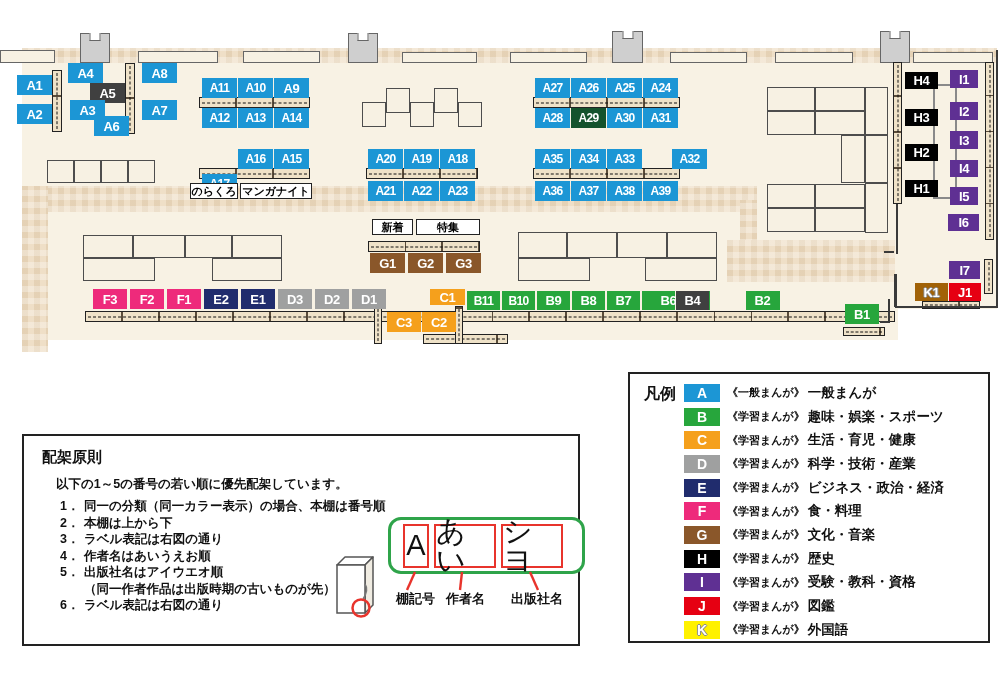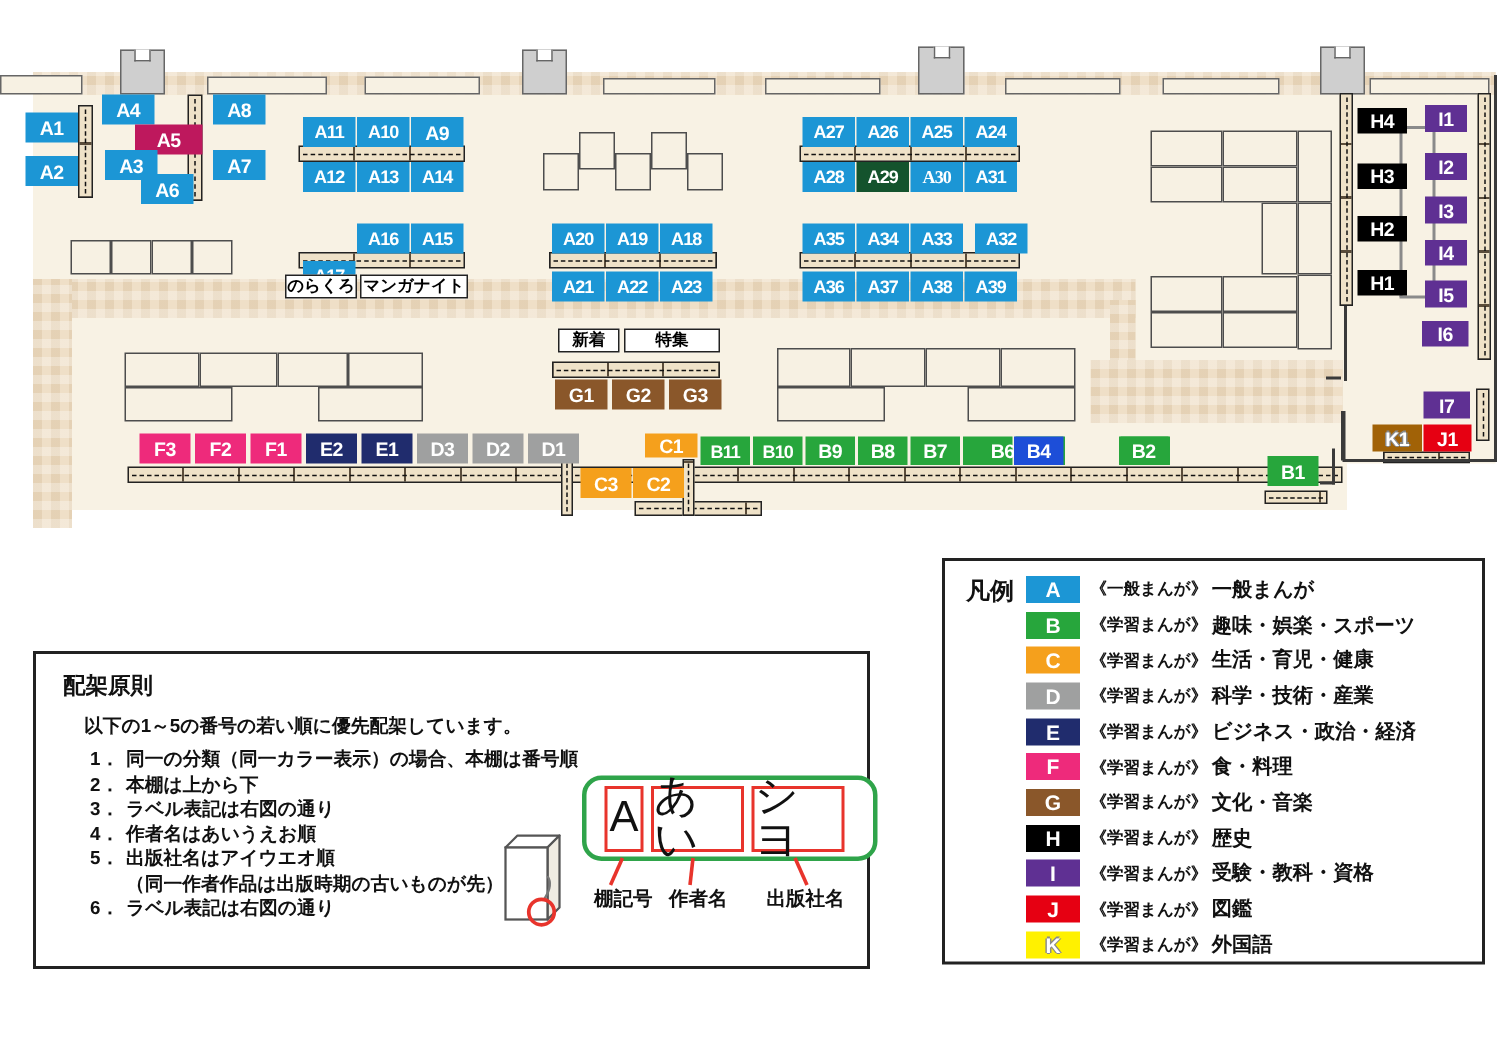--- a/index.html
+++ b/index.html
@@ -152,21 +152,21 @@
       <div class="abs wall-line" style="left: 895px; top: 306px; width: 103px; height: 2px;"></div>
       <div class="abs wall-line" style="left: 894px; top: 274px; width: 3px; height: 33px;"></div>
       <div class="abs wall-line" style="left: 888px; top: 299px; width: 2px; height: 24px;"></div>
       <div class="abs wall-line" style="left: 880px; top: 321px; width: 10px; height: 2px;"></div>
       <div class="abs wall-line" style="left: 896px; top: 204px; width: 2px; height: 50px;"></div>
       <div class="abs wall-line" style="left: 884px; top: 251px; width: 10px; height: 2px;"></div>
       <div class="abs white-patch" style="left: 898px; top: 309px; width: 102px; height: 35px;"></div>
       <div class="abs map-label" style="left: 17px; top: 75px; width: 35px; height: 20px; background: rgb(28, 150, 213); z-index: 4;">A1</div>
       <div class="abs map-label" style="left: 17px; top: 104px; width: 35px; height: 20px; background: rgb(28, 150, 213); z-index: 4;">A2</div>
       <div class="abs map-label" style="left: 68px; top: 63px; width: 35px; height: 20px; background: rgb(28, 150, 213); z-index: 4;">A4</div>
-      <div class="abs map-label" style="left: 90px; top: 83px; width: 45px; height: 20px; background: #be185d; z-index: 4;">A5</div>
+      <div class="abs map-label" style="left: 90px; top: 83px; width: 35px; height: 20px; background: #404040; z-index: 4;">A5</div>
       <div class="abs map-label" style="left: 70px; top: 100px; width: 35px; height: 20px; background: rgb(28, 150, 213); z-index: 4;">A3</div>
       <div class="abs map-label" style="left: 94px; top: 116px; width: 35px; height: 20px; background: rgb(28, 150, 213); z-index: 4;">A6</div>
       <div class="abs map-label" style="left: 142px; top: 63px; width: 35px; height: 20px; background: rgb(28, 150, 213); z-index: 4;">A8</div>
       <div class="abs map-label" style="left: 142px; top: 100px; width: 35px; height: 20px; background: rgb(28, 150, 213); z-index: 4;">A7</div>
       <div class="abs map-label small" style="left: 202px; top: 78px; width: 35px; height: 20px; background: rgb(28, 150, 213); z-index: 4;">A11</div>
       <div class="abs map-label small" style="left: 238px; top: 78px; width: 35px; height: 20px; background: rgb(28, 150, 213); z-index: 4;">A10</div>
       <div class="abs map-label" style="left: 274px; top: 78px; width: 35px; height: 20px; background: rgb(28, 150, 213); z-index: 4;">A9</div>
       <div class="abs map-label small" style="left: 202px; top: 108px; width: 35px; height: 20px; background: rgb(28, 150, 213); z-index: 4;">A12</div>
       <div class="abs map-label small" style="left: 238px; top: 108px; width: 35px; height: 20px; background: rgb(28, 150, 213); z-index: 4;">A13</div>
       <div class="abs map-label small" style="left: 274px; top: 108px; width: 35px; height: 20px; background: rgb(28, 150, 213); z-index: 4;">A14</div>
@@ -178,26 +178,26 @@
       <div class="abs map-label small" style="left: 440px; top: 149px; width: 35px; height: 20px; background: rgb(28, 150, 213); z-index: 4;">A18</div>
       <div class="abs map-label small" style="left: 368px; top: 181px; width: 35px; height: 20px; background: rgb(28, 150, 213); z-index: 4;">A21</div>
       <div class="abs map-label small" style="left: 404px; top: 181px; width: 35px; height: 20px; background: rgb(28, 150, 213); z-index: 4;">A22</div>
       <div class="abs map-label small" style="left: 440px; top: 181px; width: 35px; height: 20px; background: rgb(28, 150, 213); z-index: 4;">A23</div>
       <div class="abs map-label small" style="left: 535px; top: 78px; width: 35px; height: 20px; background: rgb(28, 150, 213); z-index: 4;">A27</div>
       <div class="abs map-label small" style="left: 571px; top: 78px; width: 35px; height: 20px; background: rgb(28, 150, 213); z-index: 4;">A26</div>
       <div class="abs map-label small" style="left: 607px; top: 78px; width: 35px; height: 20px; background: rgb(28, 150, 213); z-index: 4;">A25</div>
       <div class="abs map-label small" style="left: 643px; top: 78px; width: 35px; height: 20px; background: rgb(28, 150, 213); z-index: 4;">A24</div>
       <div class="abs map-label small" style="left: 535px; top: 108px; width: 35px; height: 20px; background: rgb(28, 150, 213); z-index: 4;">A28</div>
       <div class="abs map-label small" style="left: 571px; top: 108px; width: 35px; height: 20px; background: #14532d; z-index: 4;">A29</div>
-      <div class="abs map-label small" style="left: 607px; top: 108px; width: 35px; height: 20px; background: rgb(28, 150, 213); z-index: 4; font-family: Liberation Serif, serif;">A30</div>
+      <div class="abs map-label small" style="left: 607px; top: 108px; width: 35px; height: 20px; background: rgb(28, 150, 213); z-index: 4;">A30</div>
       <div class="abs map-label small" style="left: 643px; top: 108px; width: 35px; height: 20px; background: rgb(28, 150, 213); z-index: 4;">A31</div>
       <div class="abs map-label small" style="left: 535px; top: 149px; width: 35px; height: 20px; background: rgb(28, 150, 213); z-index: 4;">A35</div>
       <div class="abs map-label small" style="left: 571px; top: 149px; width: 35px; height: 20px; background: rgb(28, 150, 213); z-index: 4;">A34</div>
       <div class="abs map-label small" style="left: 607px; top: 149px; width: 35px; height: 20px; background: rgb(28, 150, 213); z-index: 4;">A33</div>
-      <div class="abs map-label small" style="left: 650px; top: 149px; width: 35px; height: 20px; background: rgb(28, 150, 213); z-index: 4;">A32</div>
+      <div class="abs map-label small" style="left: 672px; top: 149px; width: 35px; height: 20px; background: rgb(28, 150, 213); z-index: 4;">A32</div>
       <div class="abs map-label small" style="left: 535px; top: 181px; width: 35px; height: 20px; background: rgb(28, 150, 213); z-index: 4;">A36</div>
       <div class="abs map-label small" style="left: 571px; top: 181px; width: 35px; height: 20px; background: rgb(28, 150, 213); z-index: 4;">A37</div>
       <div class="abs map-label small" style="left: 607px; top: 181px; width: 35px; height: 20px; background: rgb(28, 150, 213); z-index: 4;">A38</div>
       <div class="abs map-label small" style="left: 643px; top: 181px; width: 35px; height: 20px; background: rgb(28, 150, 213); z-index: 4;">A39</div>
       <div class="abs map-label" style="left: 370px; top: 253px; width: 35px; height: 20px; background: rgb(138, 87, 42); z-index: 4;">G1</div>
       <div class="abs map-label" style="left: 408px; top: 253px; width: 35px; height: 20px; background: rgb(138, 87, 42); z-index: 4;">G2</div>
       <div class="abs map-label" style="left: 446px; top: 253px; width: 35px; height: 20px; background: rgb(138, 87, 42); z-index: 4;">G3</div>
       <div class="abs map-label" style="left: 93px; top: 289px; width: 34px; height: 20px; background: rgb(238, 42, 123); z-index: 4;">F3</div>
       <div class="abs map-label" style="left: 130px; top: 289px; width: 34px; height: 20px; background: rgb(238, 42, 123); z-index: 4;">F2</div>
       <div class="abs map-label" style="left: 167px; top: 289px; width: 34px; height: 20px; background: rgb(238, 42, 123); z-index: 4;">F1</div>
@@ -209,21 +209,21 @@
       <div class="abs map-label" style="left: 430px; top: 289px; width: 35px; height: 16px; background: rgb(245, 160, 28); z-index: 4;">C1</div>
       <div class="abs map-label" style="left: 387px; top: 312px; width: 34px; height: 20px; background: rgb(245, 160, 28); z-index: 4;">C3</div>
       <div class="abs map-label" style="left: 422px; top: 312px; width: 34px; height: 20px; background: rgb(245, 160, 28); z-index: 4;">C2</div>
       <div class="abs map-label small" style="left: 467px; top: 291px; width: 33px; height: 19px; background: rgb(39, 166, 60); z-index: 4;">B11</div>
       <div class="abs map-label small" style="left: 502px; top: 291px; width: 33px; height: 19px; background: rgb(39, 166, 60); z-index: 4;">B10</div>
       <div class="abs map-label" style="left: 537px; top: 291px; width: 33px; height: 19px; background: rgb(39, 166, 60); z-index: 4;">B9</div>
       <div class="abs map-label" style="left: 572px; top: 291px; width: 33px; height: 19px; background: rgb(39, 166, 60); z-index: 4;">B8</div>
       <div class="abs map-label" style="left: 607px; top: 291px; width: 33px; height: 19px; background: rgb(39, 166, 60); z-index: 4;">B7</div>
       <div class="abs map-label" style="left: 642px; top: 291px; width: 33px; height: 19px; background: rgb(39, 166, 60); z-index: 4; padding-left: 20px;">B6</div>
       <div class="abs map-label" style="left: 677px; top: 291px; width: 33px; height: 19px; background: rgb(39, 166, 60); z-index: 4;">B5</div>
-      <div class="abs map-label" style="left: 676px; top: 291px; width: 33px; height: 19px; background: #1d4ed8; z-index: 4;">B4</div>
+      <div class="abs map-label" style="left: 676px; top: 291px; width: 33px; height: 19px; background: #404040; z-index: 4;">B4</div>
       <div class="abs map-label" style="left: 747px; top: 291px; width: 33px; height: 19px; background: rgb(39, 166, 60); z-index: 4;">B3</div>
       <div class="abs map-label" style="left: 746px; top: 291px; width: 33px; height: 19px; background: rgb(39, 166, 60); z-index: 4;">B2</div>
       <div class="abs map-label" style="left: 845px; top: 304px; width: 34px; height: 20px; background: rgb(39, 166, 60); z-index: 4;">B1</div>
       <div class="abs map-label" style="left: 905px; top: 72px; width: 33px; height: 17px; background: rgb(0, 0, 0); z-index: 4;">H4</div>
       <div class="abs map-label" style="left: 905px; top: 109px; width: 33px; height: 17px; background: rgb(0, 0, 0); z-index: 4;">H3</div>
       <div class="abs map-label" style="left: 905px; top: 144px; width: 33px; height: 17px; background: rgb(0, 0, 0); z-index: 4;">H2</div>
       <div class="abs map-label" style="left: 905px; top: 180px; width: 33px; height: 17px; background: rgb(0, 0, 0); z-index: 4;">H1</div>
       <div class="abs map-label" style="left: 950px; top: 70px; width: 28px; height: 18px; background: rgb(95, 48, 147); z-index: 4;">I1</div>
       <div class="abs map-label" style="left: 950px; top: 102px; width: 28px; height: 18px; background: rgb(95, 48, 147); z-index: 4;">I2</div>
       <div class="abs map-label" style="left: 950px; top: 131px; width: 28px; height: 18px; background: rgb(95, 48, 147); z-index: 4;">I3</div>

